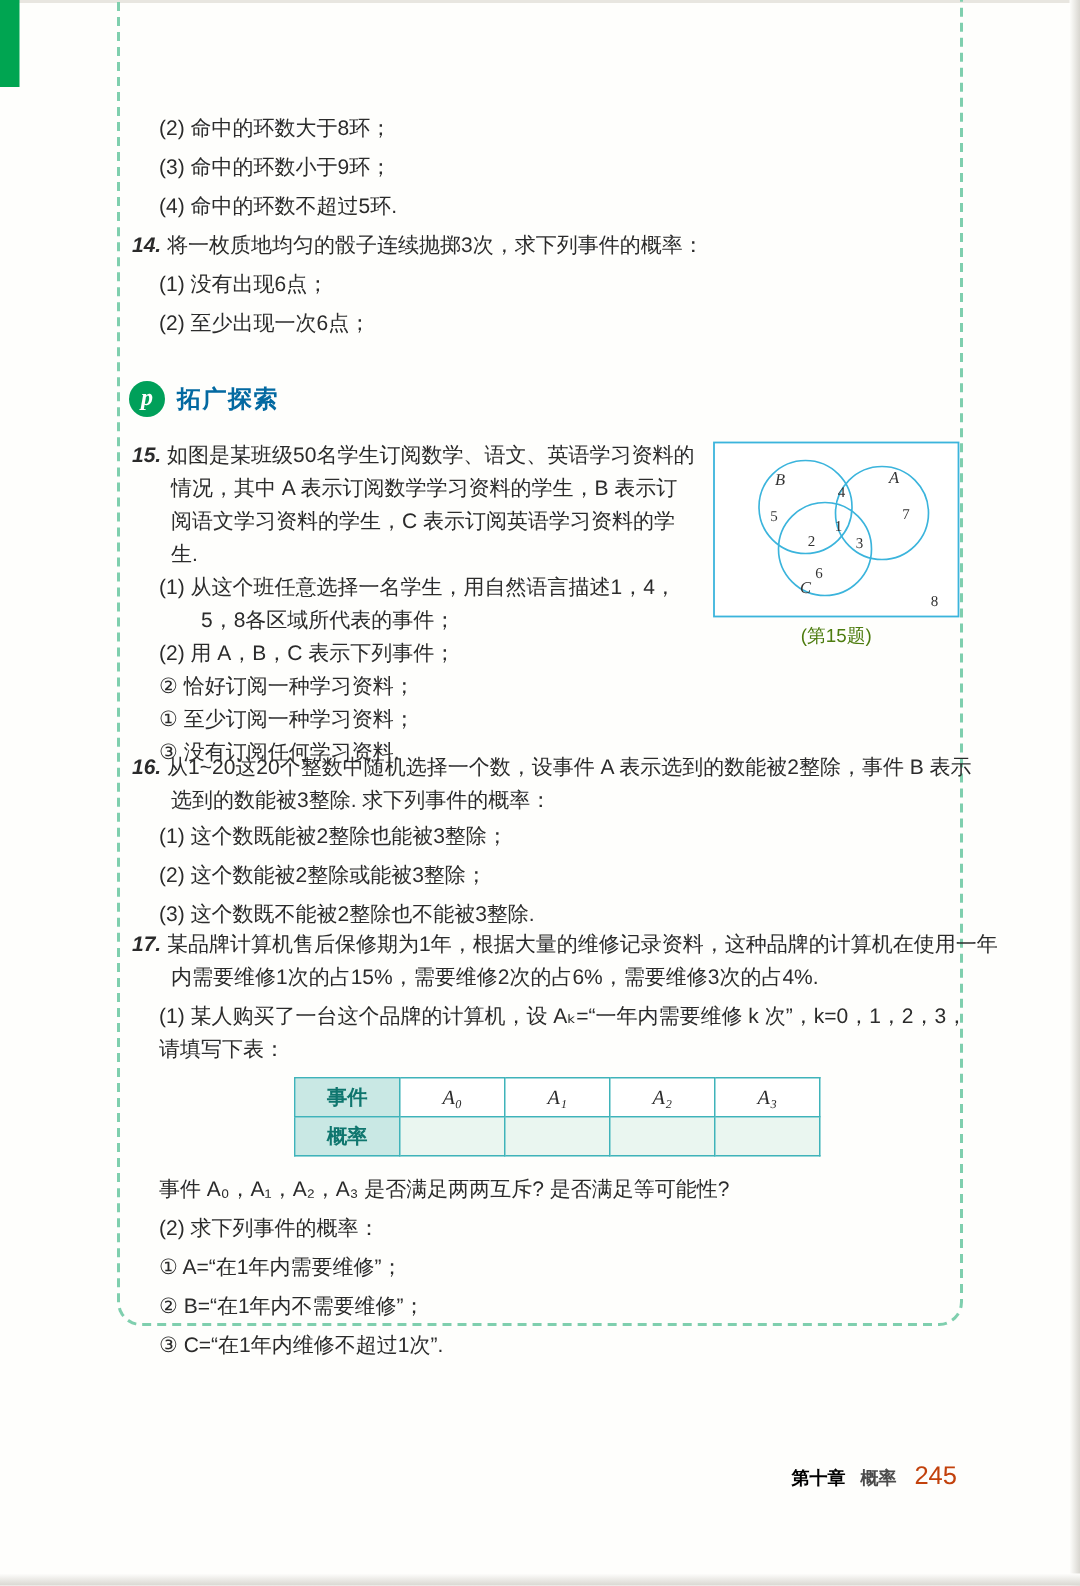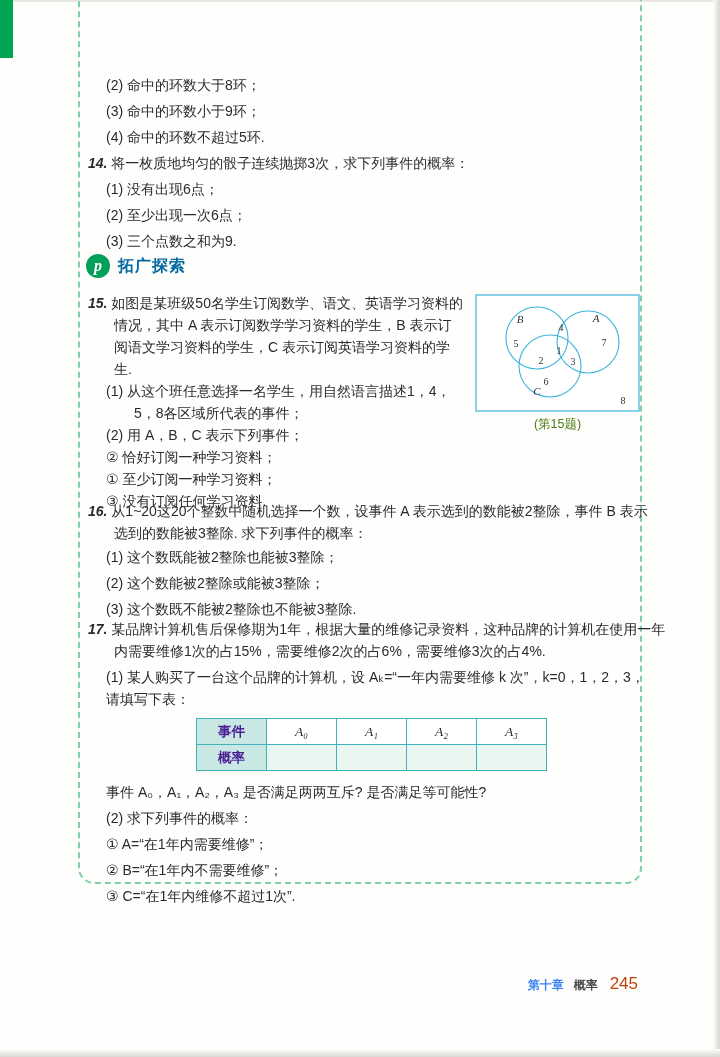--- a/index.html
+++ b/index.html
@@ -42,26 +42,26 @@
   
   .venn-fig { float:right; width:165px; margin:2px 0 4px 10px; text-align:center; }
   .venn-fig svg { display:block; }
   .venn-caption { line-height:20px; font-size:12.5px; color:#4d7c0f; margin-top:2px; }
   .p15text { word-break:break-all; }
 
   
   .repair-table { border-collapse:collapse; margin-left:108px; margin-top:8px; }
   .repair-table td { border:1px solid #3fb3ba; width:70px; height:26px; text-align:center;
     vertical-align:middle; font-size:13.5px; }
-  .repair-table td.hd { background:#c9e8e4; font-weight:bold; color:#4c1d95; }
+  .repair-table td.hd { background:#c9e8e4; font-weight:bold; color:#0f766e; }
   .repair-table td.ev { font-family:"Liberation Serif",serif; font-style:italic; background:#ffffff; }
   .repair-table td.blank { background:#eaf6f0; }
 
   .footer { position:absolute; right:82px; top:974px; display:flex; align-items:baseline; }
-  .footer .ch { font-size:12px; font-weight:bold; color:#3b82f6; }
+  .footer .ch { font-size:12px; font-weight:bold; color:#000000; }
   .footer .sec { font-size:12px; font-weight:bold; color:#4a4a4a; margin-left:10px; }
   .footer .pg { font-size:17px; color:#c2410c; margin-left:12px; }
 
   svg text { font-family:"Liberation Serif",serif; fill:#333; }
   svg text.vlabel { font-style:italic; font-size:11px; }
   svg text.vnum { font-size:10px; }
 </style>
 </head>
 <body>
 
@@ -77,21 +77,20 @@
   <div class="part18 nowrap">(4) 命中的环数不超过5环.</div>
 </div>
 
 <div class="prob row26" style="top:150px;">
   <div class="nowrap">
     <span class="pnum">14.</span>
     <span>将一枚质地均匀的骰子连续抛掷3次，求下列事件的概率：</span>
   </div>
   <div class="part18 nowrap">(1) 没有出现6点；</div>
   <div class="part18 nowrap">(2) 至少出现一次6点；</div>
-  <div class="part18 nowrap">(3) 三个点数之和为9.</div>
 </div>
 
 <div class="badge">
   <span class="pep-icon">p</span>
   <span class="badge-title">拓广探索</span>
 </div>
 
 <div class="prob" style="top:292px;">
   <figure class="venn-fig">
     <svg width="165" height="118" viewBox="0 0 165 118">

